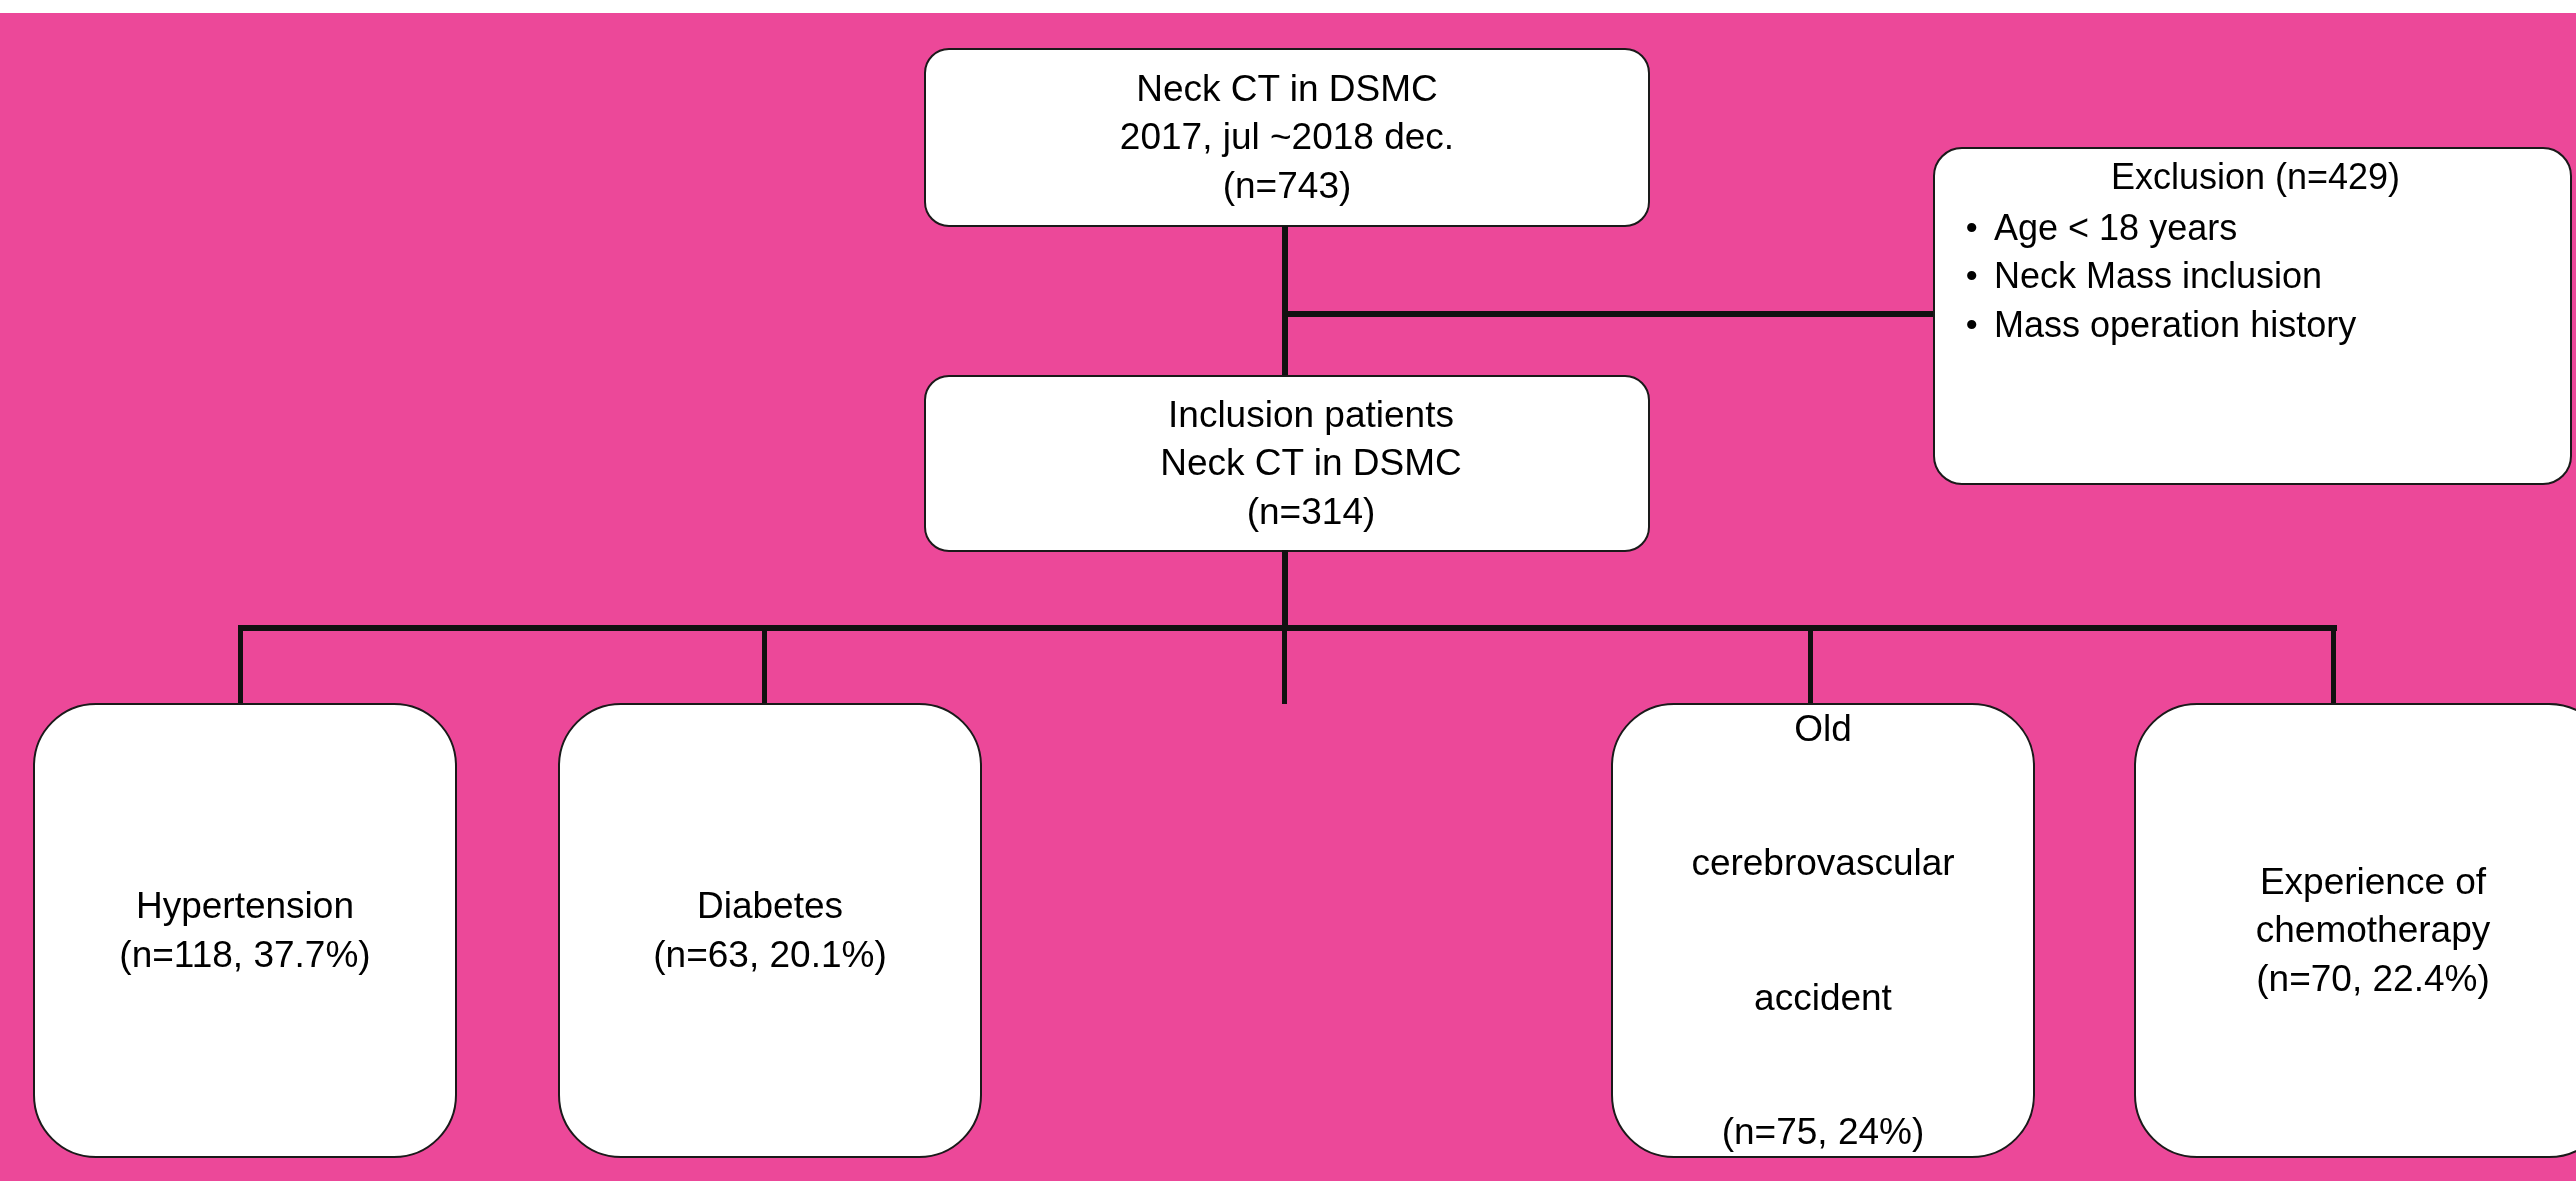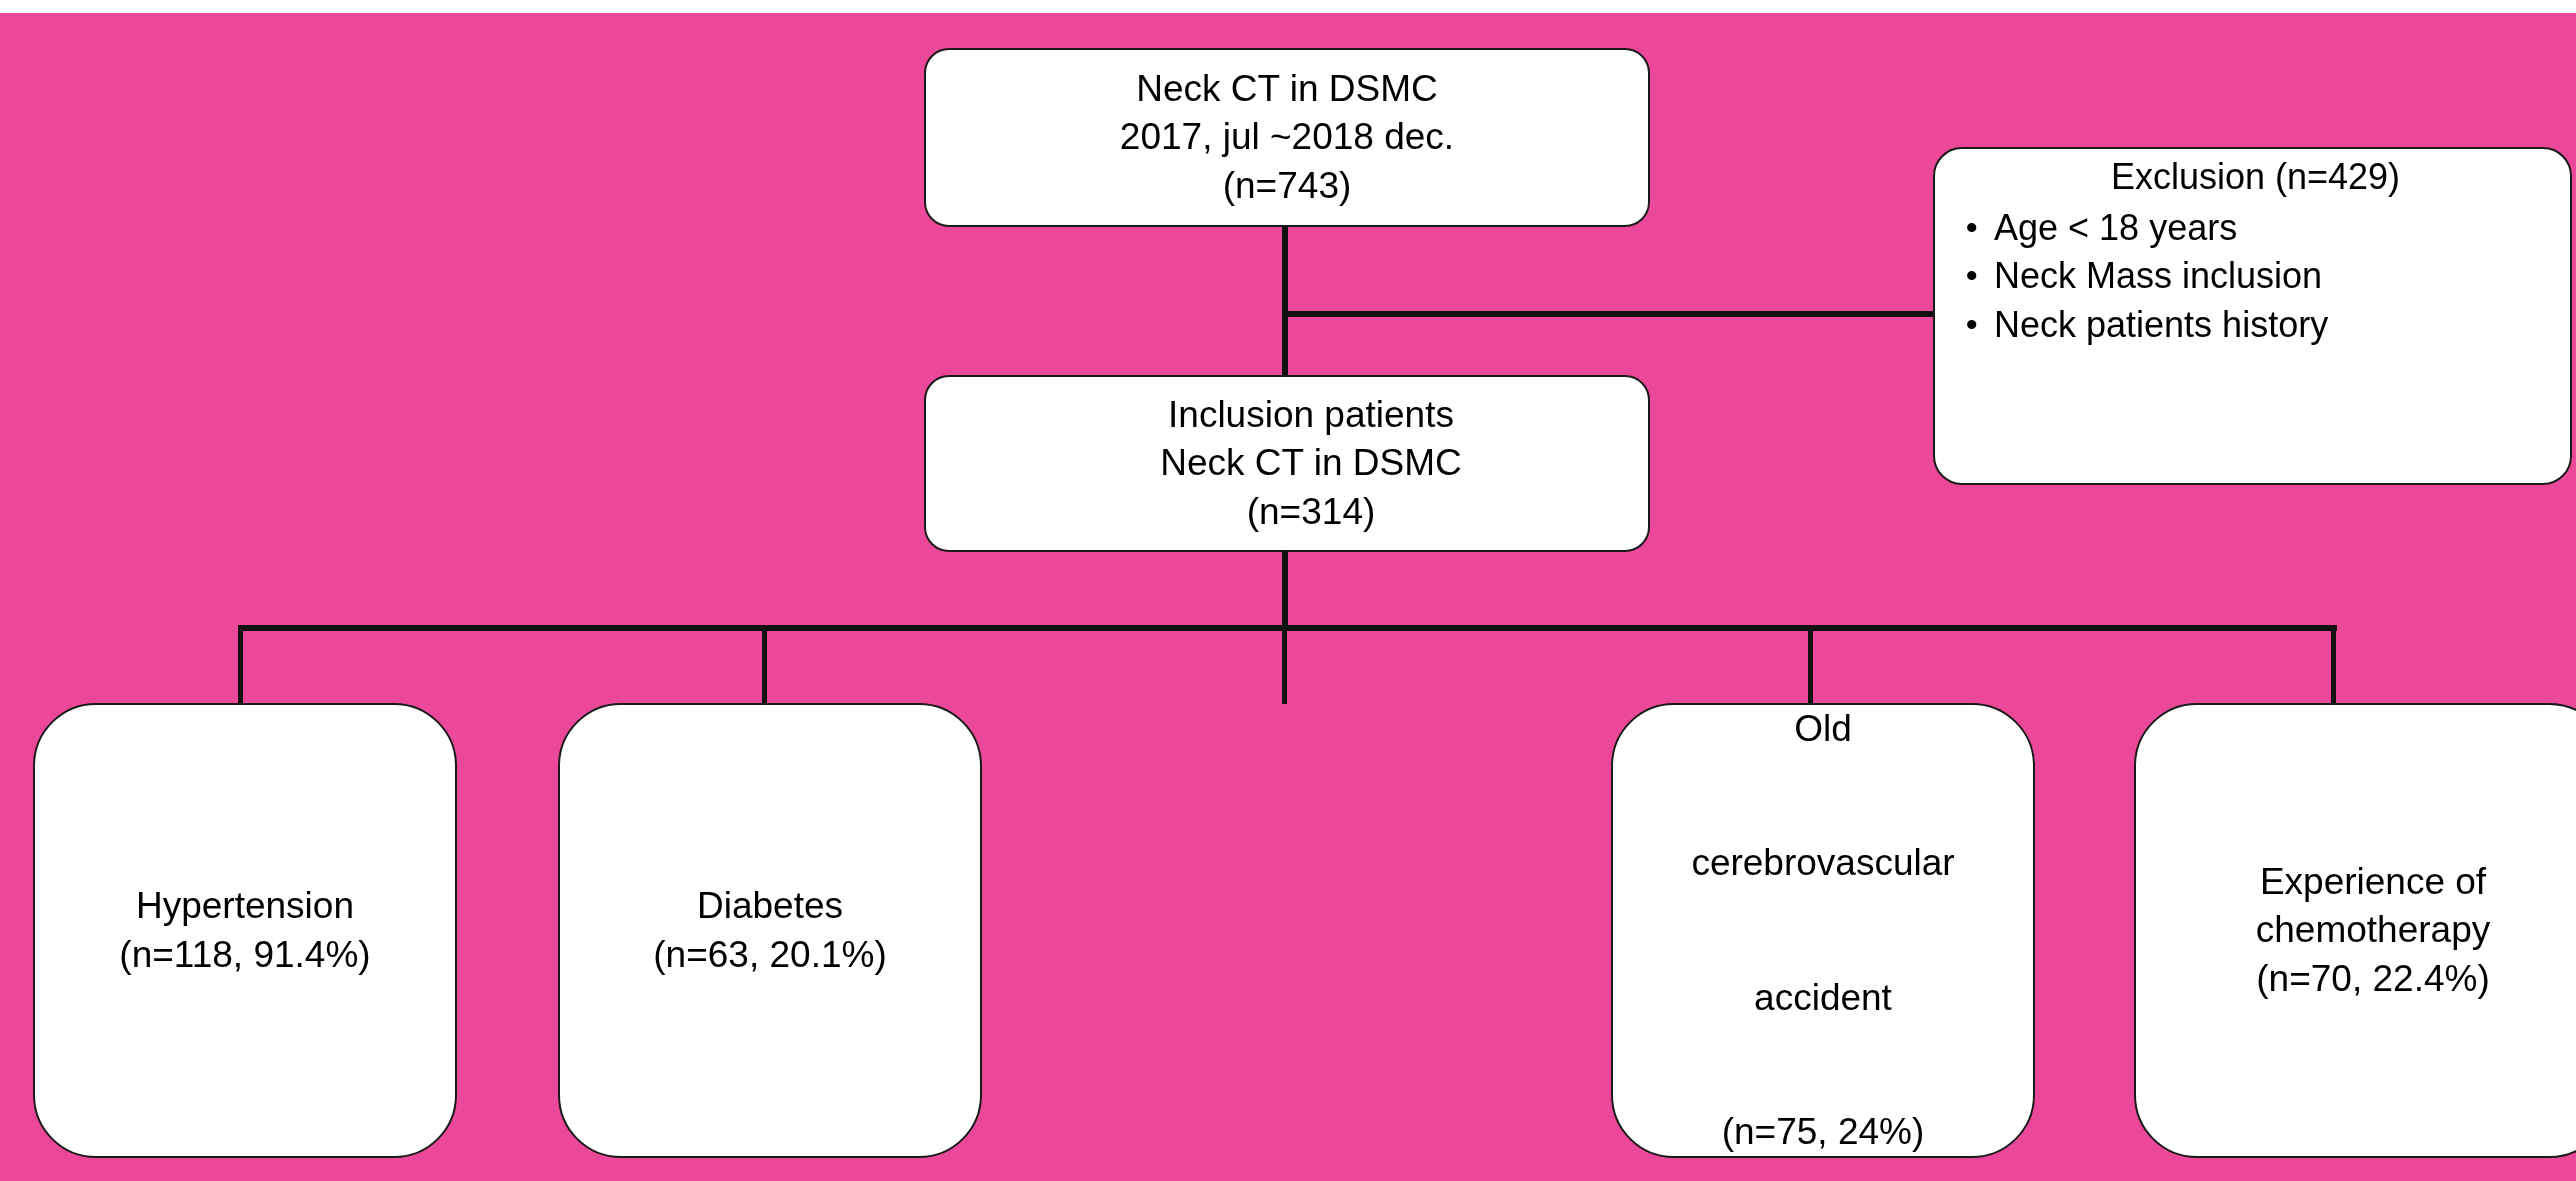--- a/index.html
+++ b/index.html
@@ -111,21 +111,21 @@
       <li>
         <span class="bullet">•</span>
         <span>Age &lt; 18 years</span>
       </li>
       <li>
         <span class="bullet">•</span>
         <span>Neck Mass inclusion</span>
       </li>
       <li>
         <span class="bullet">•</span>
-        <span>Neck patients history</span>
+        <span>Mass operation history</span>
       </li>
     </ul>
   </div>
 
   <div class="node node-inclusion" style="left:924px; top:362px; width:726px; height:177px;padding-left:48px;">
     <span class="line">Inclusion patients</span>
     <span class="line">Neck CT in DSMC</span>
     <span class="line">(n=314)</span>
   </div>
 
@@ -134,21 +134,21 @@
   <div class="conn h" style="left:238px; top:612px; width:2099px;"></div>
 
   <div class="conn v-thin" style="left:238px; top:612px; height:79px;"></div>
   <div class="conn v-thin" style="left:762px; top:612px; height:79px;"></div>
   <div class="conn v-thin" style="left:1282px; top:612px; height:79px;"></div>
   <div class="conn v-thin" style="left:1808px; top:612px; height:79px;"></div>
   <div class="conn v-thin" style="left:2331px; top:612px; height:79px;"></div>
 
   <div class="node node-outcome" style="left:33px; top:690px; width:424px; height:455px;">
     <span class="line">Hypertension</span>
-    <span class="line">(n=118, 91.4%)</span>
+    <span class="line">(n=118, 37.7%)</span>
   </div>
 
   <div class="node node-outcome" style="left:558px; top:690px; width:424px; height:455px;">
     <span class="line">Diabetes</span>
     <span class="line">(n=63, 20.1%)</span>
   </div>
 
 
   <div class="node node-outcome" style="left:1611px; top:690px; width:424px; height:455px;justify-content:space-between;">
     <span class="line">Old</span>

